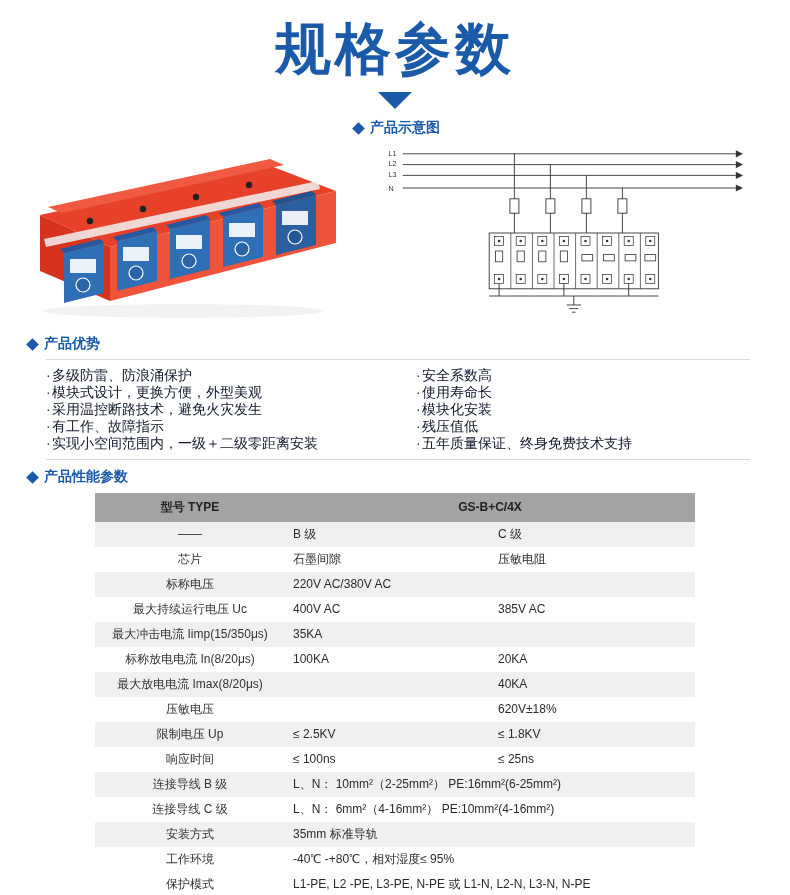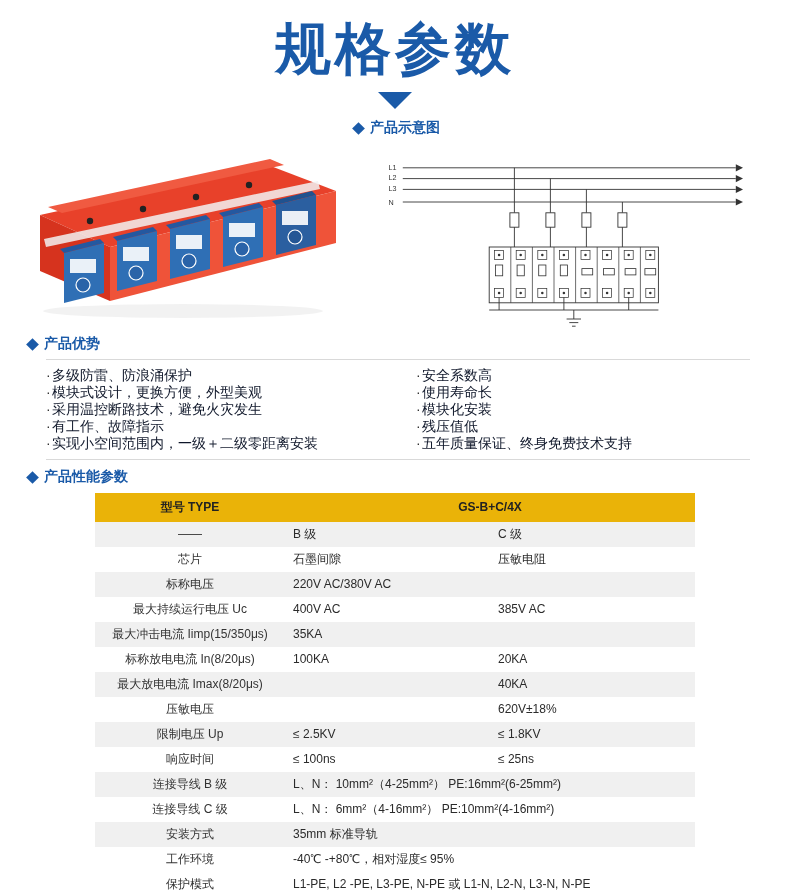--- a/index.html
+++ b/index.html
@@ -44,21 +44,21 @@
   }
 
   
   .top-area {
     display: flex;
     margin: 10px 18px 0 18px;
     height: 210px;
   }
   .product-photo { width: 330px; position: relative; }
   .schematic-wrap { flex: 1; padding-left: 6px; }
-  .schematic-head { margin-bottom: 20px; }
+  .schematic-head { margin-bottom: 6px; }
   .schematic {
     border: 0;
     width: 100%;
     height: 180px;
   }
 
   
   .prod-svg { margin-top: 16px; }
 
   
@@ -92,21 +92,21 @@
     margin: 7px auto 0 auto;
     border-collapse: collapse;
     font-size: 12px;
   }
   table.params td {
     padding: 5px 8px;
     border: 0;
     line-height: 15px;
   }
   table.params tr.header td {
-    background: #eab308;
+    background: #a3a3a3;
     font-weight: bold;
     color: #222;
     text-align: center;
     padding: 7px 8px;
   }
   table.params tr.alt td { background: #f0f0f0; }
   td.c1 { width: 190px; text-align: center; color: #333; }
   td.c2 { width: 205px; }
   td.c3 { width: 205px; }
   .dash { letter-spacing: 0px; }
@@ -375,21 +375,21 @@
       <td class="c2">≤ 2.5KV</td>
       <td class="c3">≤ 1.8KV</td>
     </tr>
     <tr>
       <td class="c1">响应时间</td>
       <td class="c2">≤ 100ns</td>
       <td class="c3">≤ 25ns</td>
     </tr>
     <tr class="alt">
       <td class="c1">连接导线 B 级</td>
-      <td class="c2" colspan="2">L、N： 10mm²（4-25mm²）    PE:16mm²(6-25mm²)</td>
+      <td class="c2" colspan="2">L、N： 10mm²（2-25mm²）    PE:16mm²(6-25mm²)</td>
     </tr>
     <tr>
       <td class="c1">连接导线 C 级</td>
       <td class="c2" colspan="2">L、N： 6mm²（4-16mm²）    PE:10mm²(4-16mm²)</td>
     </tr>
     <tr class="alt">
       <td class="c1">安装方式</td>
       <td class="c2" colspan="2">35mm 标准导轨</td>
     </tr>
     <tr>

